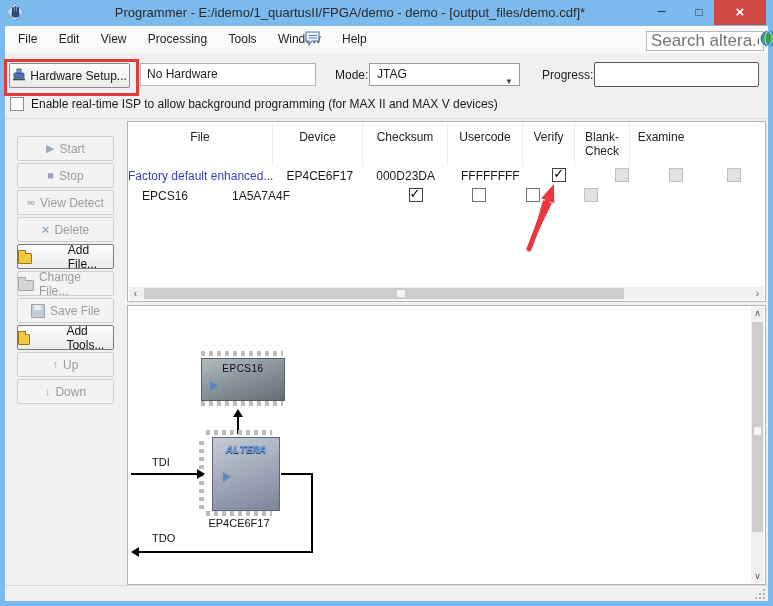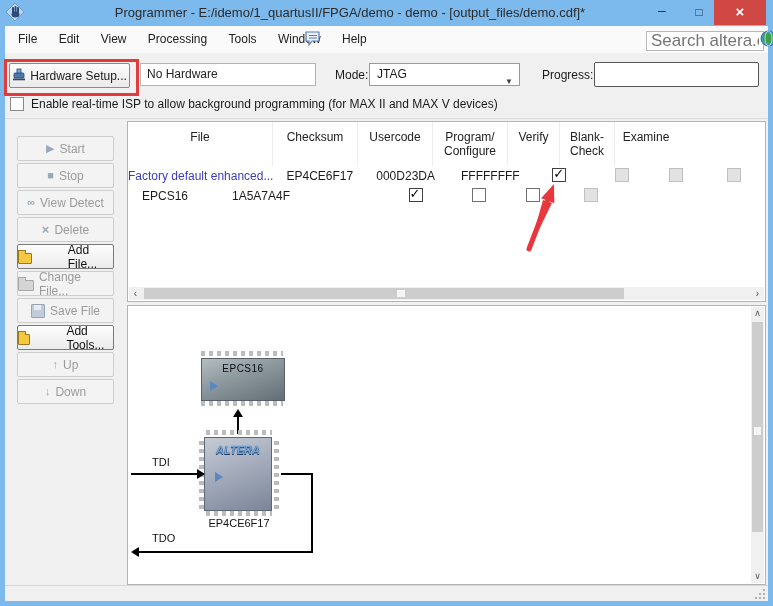--- a/index.html
+++ b/index.html
@@ -68,21 +68,21 @@
   .diagram-pane{position:absolute;left:127px;top:305px;width:639px;height:280px;background:#fff;border:1px solid #b4b4b4;box-sizing:border-box;}
   .vscroll{position:absolute;right:1px;top:1px;width:13px;height:276px;background:#f0f0f0;}
   .vs-btn{position:absolute;left:0;width:13px;height:13px;font-size:9px;color:#555;text-align:center;line-height:13px;}
   .vs-thumb{position:absolute;left:1px;top:15px;width:11px;height:210px;background:#cdcdcd;}
   .vs-grip{position:absolute;left:2px;top:105px;width:7px;height:8px;background:#f5f5f5;}
   .pins-h{position:absolute;height:5px;background:repeating-linear-gradient(90deg,#bcbcbc 0 4px,transparent 4px 8px);}
   .pins-v{position:absolute;width:5px;background:repeating-linear-gradient(0deg,#bcbcbc 0 4px,transparent 4px 8px);}
   .chip-flash{position:absolute;left:73px;top:52px;width:82px;height:41px;background:linear-gradient(160deg,#b6bdc0 0%,#8b979c 45%,#636f76 100%);border:1px solid #55606a;}
   .chip-flash .chip-label{position:absolute;left:0;top:4px;width:100%;text-align:center;font-size:10px;color:#0a0a14;letter-spacing:0.5px;}
   .play-tri{position:absolute;width:0;height:0;border-top:5px solid transparent;border-bottom:5px solid transparent;border-left:8px solid #5b87c5;}
-  .chip-fpga{position:absolute;left:76px;top:131px;width:66px;height:72px;background:linear-gradient(160deg,#c6cbd5 0%,#9da5b6 55%,#7c8598 100%);border:1px solid #5c6678;}
+  .chip-fpga{position:absolute;left:84px;top:131px;width:66px;height:72px;background:linear-gradient(160deg,#c6cbd5 0%,#9da5b6 55%,#7c8598 100%);border:1px solid #5c6678;font-family:Liberation Mono, monospace;}
   .altera-logo{position:absolute;left:0;top:6px;width:100%;text-align:center;font-size:11px;font-weight:bold;font-style:italic;color:#6fa3d8;text-shadow:0 0 1px #1c3f6e, 0 1px 0 #1c3f6e;}
   .fpga-name{position:absolute;left:61px;top:211px;width:100px;text-align:center;font-size:11px;color:#111;}
   .sig-label{position:absolute;font-size:11px;color:#111;}
   .wire{position:absolute;background:#000;}
   .arrow-r{position:absolute;width:0;height:0;border-top:5px solid transparent;border-bottom:5px solid transparent;border-left:8px solid #000;}
   .arrow-l{position:absolute;width:0;height:0;border-top:5px solid transparent;border-bottom:5px solid transparent;border-right:8px solid #000;}
   .arrow-u{position:absolute;width:0;height:0;border-left:5px solid transparent;border-right:5px solid transparent;border-bottom:8px solid #000;}
   
   .statusbar{position:absolute;left:5px;top:585px;width:763px;height:15px;background:#f0f0f0;border-top:1px solid #d8d8d8;}
   .grip{position:absolute;right:2px;bottom:2px;width:11px;height:11px;background:
@@ -209,24 +209,23 @@
     <span>Up</span>
   </div>
   <div class="side-btn disabled" style="top:379px">
     <span class="gicon">↓</span>
     <span>Down</span>
   </div>
 
   <div class="table-pane">
     <div class="thead">
       <div class="th" style="width:145px">File</div>
+      <div class="th" style="width:90px">Device</div>
       <div class="th" style="width:85px">Checksum</div>
       <div class="th" style="width:75px">Usercode</div>
-      <div class="th" style="width:75px">Program/
-Configure</div>
       <div class="th" style="width:52px">Verify</div>
       <div class="th" style="width:55px">Blank-
 Check</div>
       <div class="th" style="width:62px;border-right:none">Examine</div>
     </div>
     <div class="trow">
       <div class="td file-link" style="width:145px">Factory default enhanced...</div>
       <div class="td left" style="width:90px">EP4CE6F17</div>
       <div class="td left" style="width:85px">000D23DA</div>
       <div class="td left" style="width:75px">FFFFFFFF</div>

